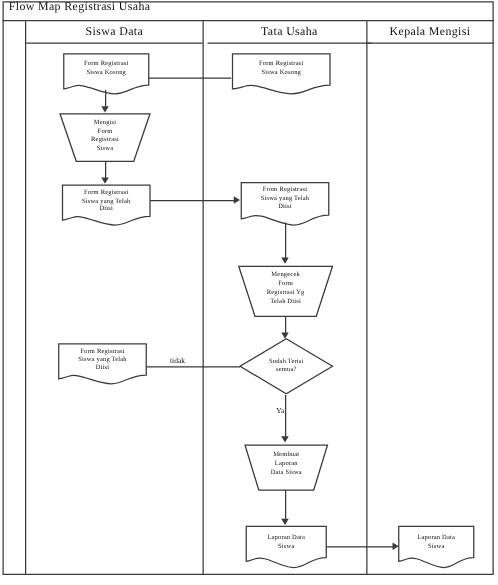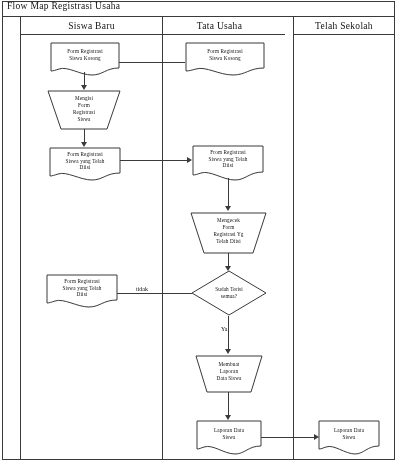--- a/index.html
+++ b/index.html
@@ -61,21 +61,21 @@
     box-sizing: border-box;
     border-bottom: 1px solid #3a3a3a;
     display: flex;
     align-items: center;
     justify-content: center;
     font-size: 9.5px;
     letter-spacing: 0.3px;
     color: #111;
   }
   .lane-head.h1 { left: 21px;  width: 141px; }
-  .lane-head.h2 { left: 154px; width: 131px; }
+  .lane-head.h2 { left: 166px; width: 131px; }
   .lane-head.h3 { left: 293px; width: 102px; }
 
   
   .vline {
     position: absolute;
     width: 1px;
     background: #3a3a3a;
   }
   .vline.v0 { left: 20px;  top: 17px; height: 443px; }
   .vline.v1 { left: 162px; top: 17px; height: 443px; }
@@ -156,23 +156,23 @@
 
   <div class="outer-frame"></div>
 
   <div class="title-bar"></div>
   <div class="title-text">Flow Map Registrasi Usaha</div>
 
   <div class="vline v0"></div>
   <div class="vline v1"></div>
   <div class="vline v2"></div>
 
-  <div class="lane-head h1">Siswa Baru</div>
+  <div class="lane-head h1">Siswa Data</div>
   <div class="lane-head h2">Tata Usaha</div>
-  <div class="lane-head h3">Telah Sekolah</div>
+  <div class="lane-head h3">Kepala Mengisi</div>
 
   <div class="node doc" style="left:185px; top:42px; width:80px; height:34px;">
     <svg width="80" height="34" viewBox="0 0 80 34">
       <path class="shape-stroke" d="M1,1 L79,1 L79,26 C64,26 61,33 48,33 C34,33 21,24 11,27 C7,28 4,29 1,29 Z"></path>
     </svg>
     <div class="label" style="top:6px;">Form Registrasi</div>
     <div class="label" style="top:12.6px;">Siswa Kosong</div>
   </div>
 
   <div class="conn h" style="left:119px; top:62px; width:66px;"></div>

